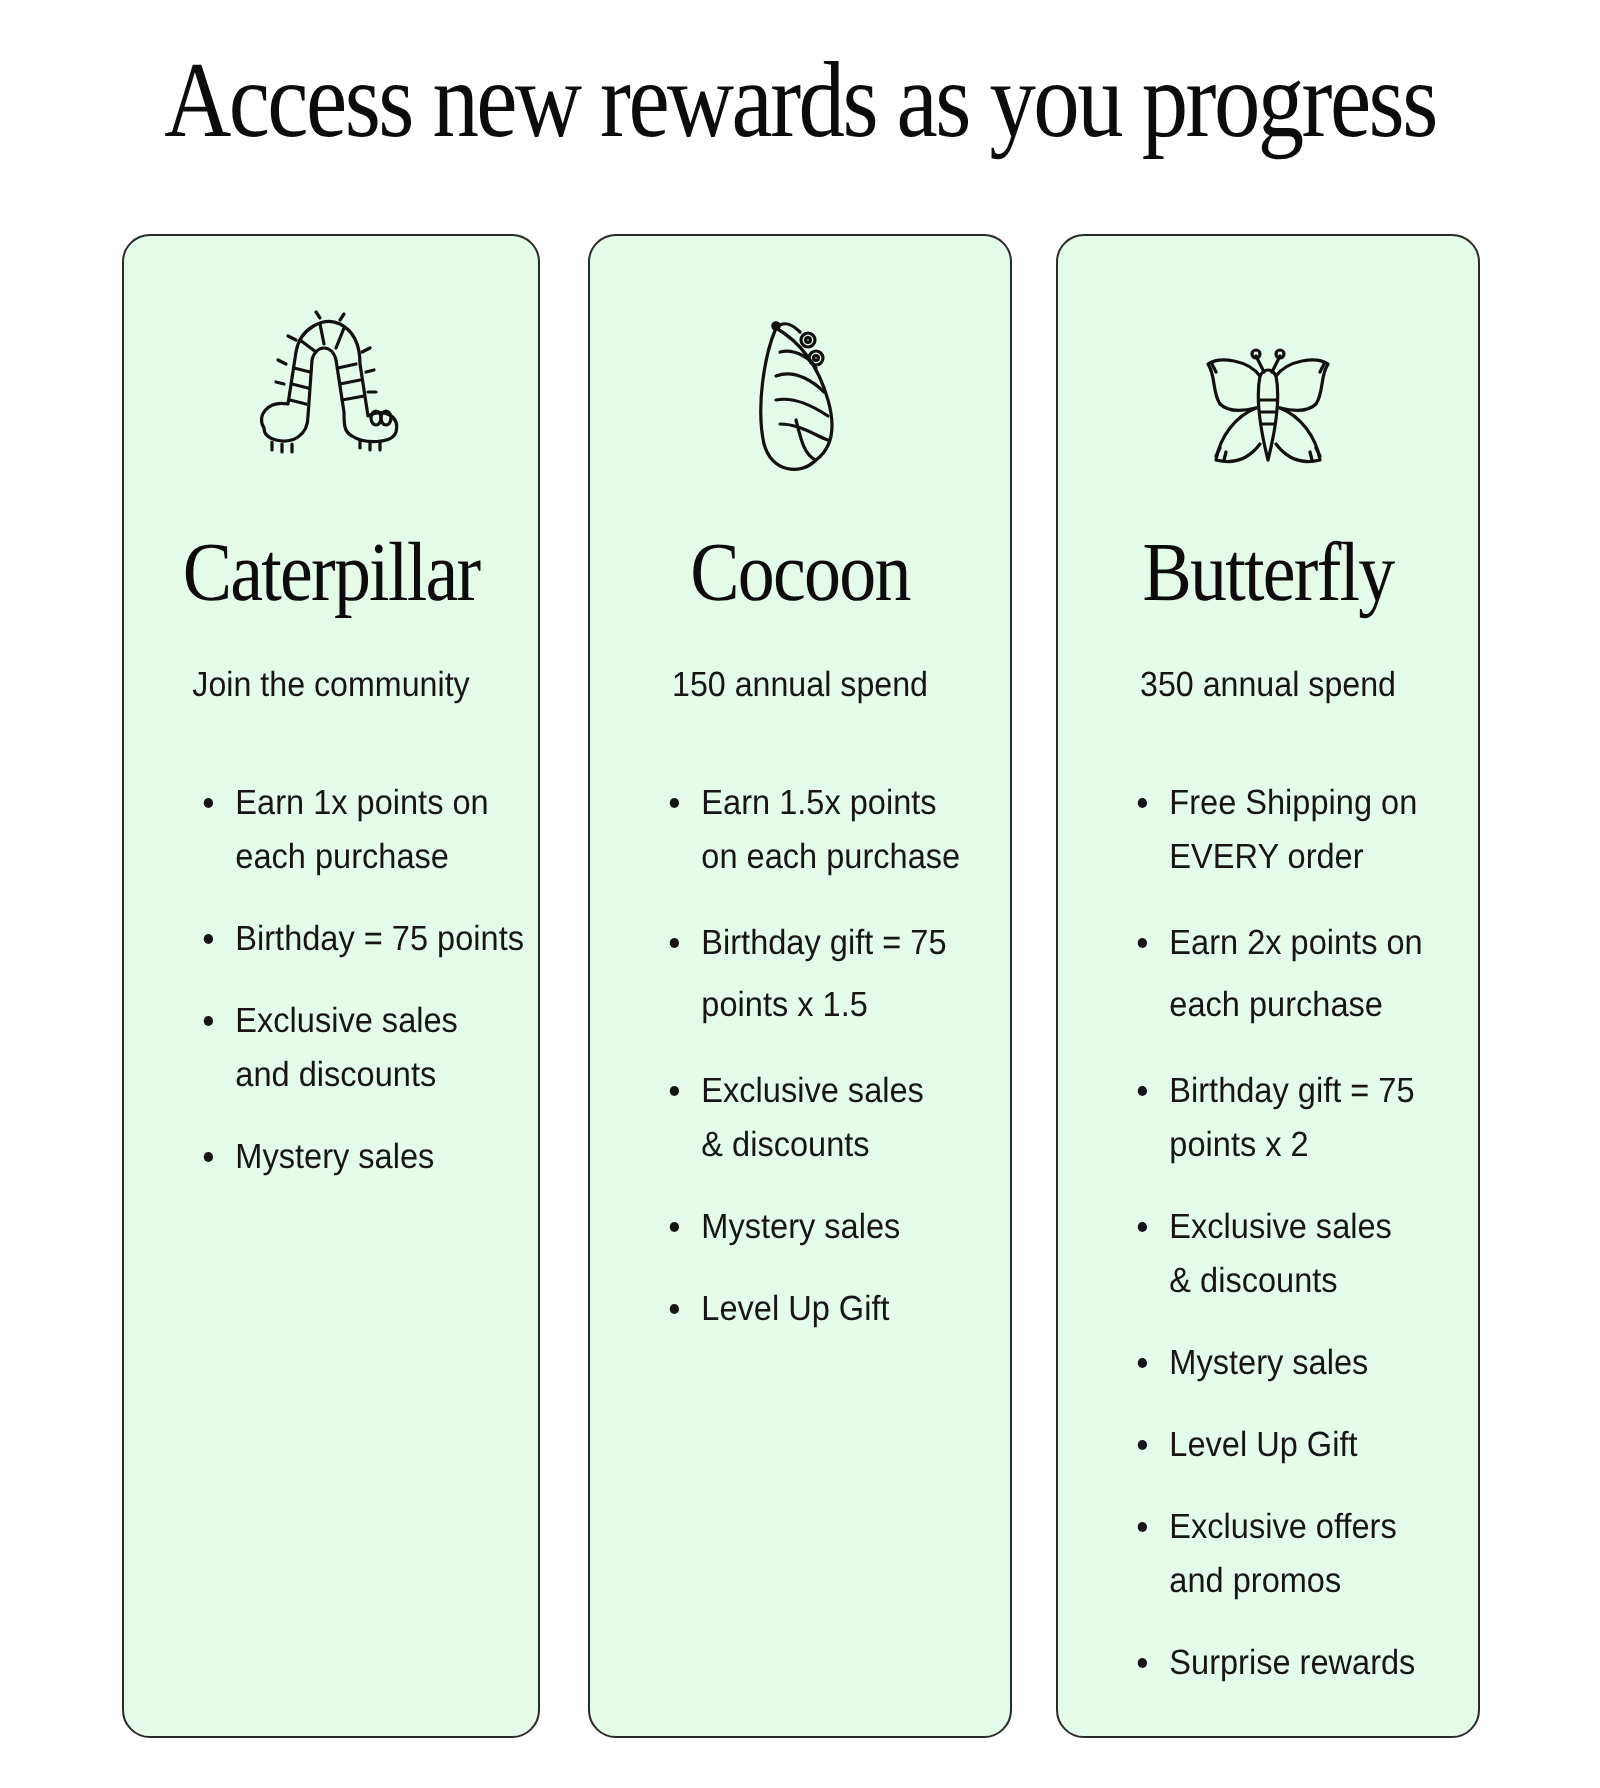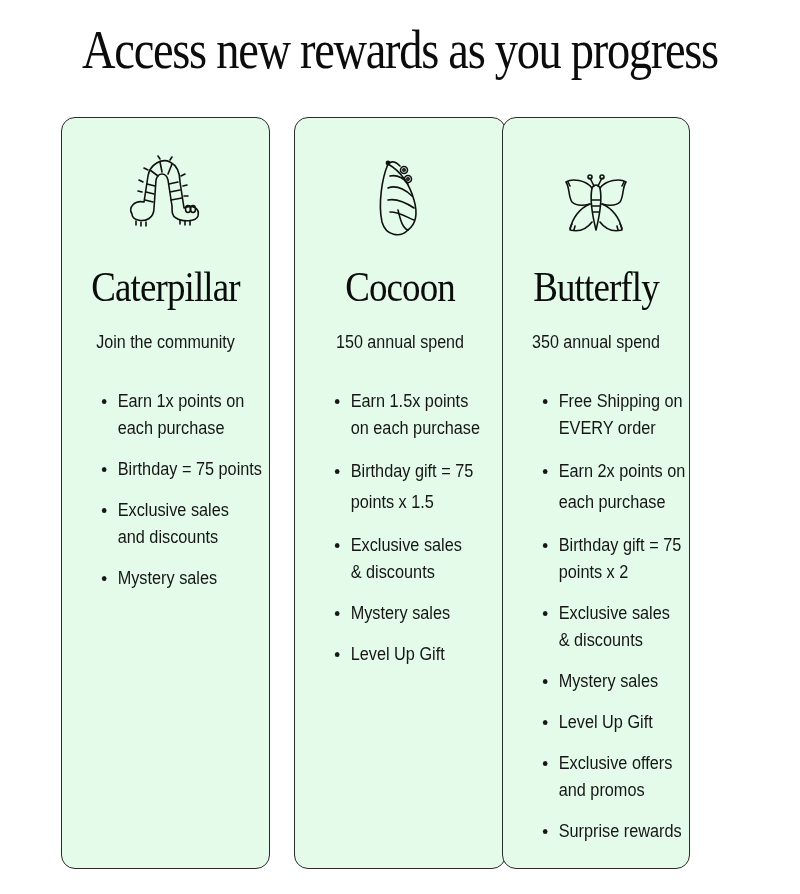--- a/index.html
+++ b/index.html
@@ -84,21 +84,21 @@
   <div class="card-sub">150 annual spend</div>
   <ul class="perks">
     <li class="perk" style="width:150px;">Earn 1.5x points on each purchase</li>
     <li class="perk tall" style="width:135px;">Birthday gift = 75 points x 1.5</li>
     <li class="perk" style="width:120px;">Exclusive sales &amp; discounts</li>
     <li class="perk">Mystery sales</li>
     <li class="perk">Level Up Gift</li>
   </ul>
 </div>
 
-<div class="card" style="left:502px; width:188px;">
+<div class="card" style="left:528px; width:212px;">
   <div class="card-icon" style="top:56px;">
     <svg width="68" height="64" viewBox="0 0 68 64" fill="none" stroke="#111" stroke-width="1.6" stroke-linecap="round" stroke-linejoin="round">
       <path d="M30 14 C24 6 10 4 4 8 C8 14 6 22 10 28 C14 32 20 32 28 30"></path>
       <path d="M38 14 C44 6 58 4 64 8 C60 14 62 22 58 28 C54 32 48 32 40 30"></path>
       <path d="M28 30 C18 34 10 44 8 56 C16 58 24 56 30 48"></path>
       <path d="M40 30 C50 34 58 44 60 56 C52 58 44 56 38 48"></path>
       <path d="M30 14 C28 24 30 40 34 56 C38 40 40 24 38 14 C36 10 32 10 30 14 Z"></path>
       <path d="M30 26 L38 26 M30 32 L38 32 M31 38 L37 38"></path>
       <path d="M32 12 L28 4 M36 12 L40 4"></path>
       <circle cx="28" cy="3" r="2"></circle>

